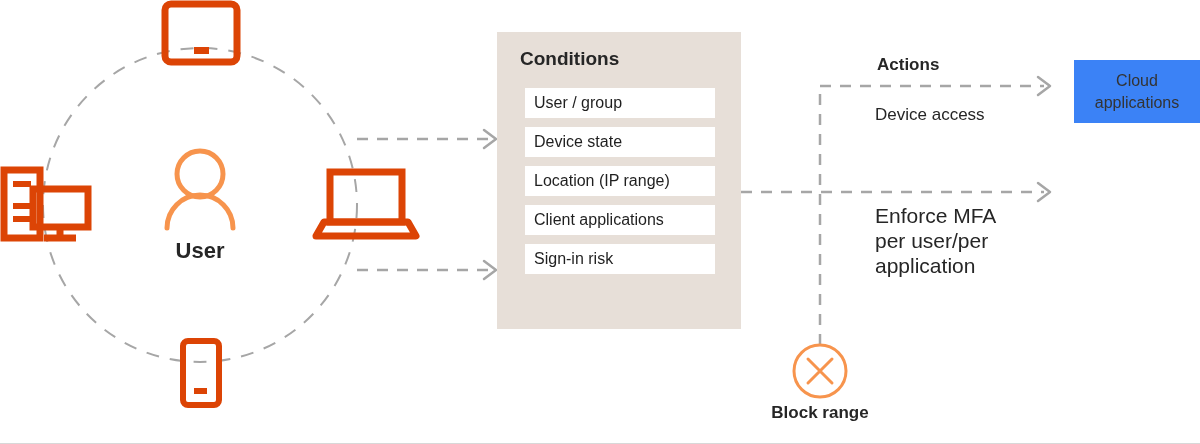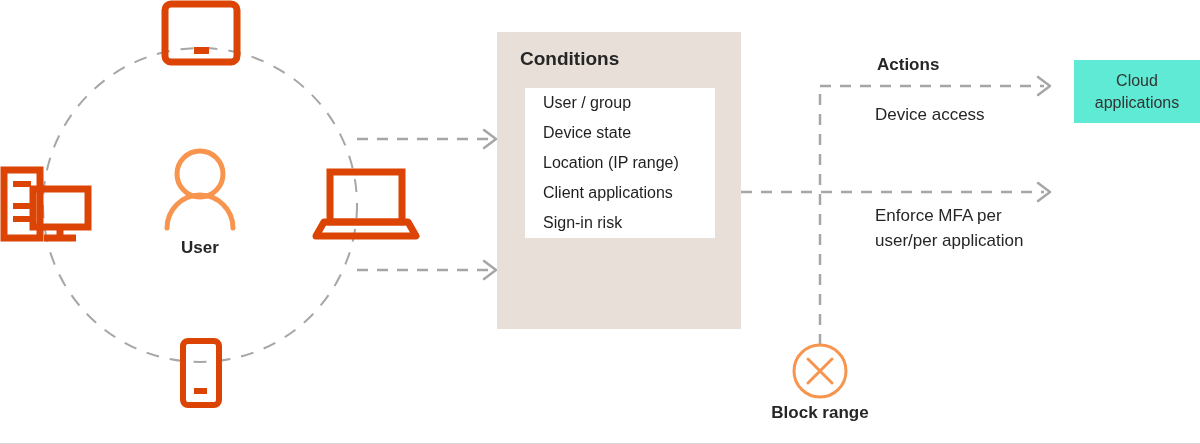--- a/index.html
+++ b/index.html
@@ -28,21 +28,21 @@
     height: 444px;
     pointer-events: none;
   }
 
   .user-label {
     position: absolute;
     left: 140px;
     top: 238px;
     width: 120px;
     text-align: center;
-    font-size: 17px;
+    font-size: 22px;
     font-weight: bold;
     color: #262626;
   }
 
   
   #conditions-panel {
     position: absolute;
     left: 497px;
     top: 32px;
     width: 244px;
@@ -60,21 +60,22 @@
   #conditions-list {
     position: absolute;
     left: 28px;
     top: 56px;
     width: 190px;
   }
   .condition-row {
     background: #ffffff;
     height: 30px;
     line-height: 30px;
-    padding-left: 18px;
+    margin-bottom: 9px;
+    padding-left: 9px;
     font-size: 16px;
     color: #1f1f1f;
     box-sizing: border-box;
   }
 
   
   #actions-title {
     position: absolute;
     left: 877px;
     top: 55px;
@@ -87,41 +88,41 @@
     left: 875px;
     top: 105px;
     font-size: 17px;
     color: #262626;
   }
   #enforce-mfa-label {
     position: absolute;
     left: 875px;
     top: 203px;
     width: 150px;
-    font-size: 17px;
+    font-size: 21px;
     line-height: 25px;
     color: #262626;
   }
 
   
   #block-access-label {
     position: absolute;
     left: 740px;
     top: 403px;
     width: 160px;
     text-align: center;
     font-size: 17px;
     font-weight: bold;
     color: #262626;
   }
 
   
   .dest-box {
     position: absolute;
-    background: #5eead4;
+    background: #3b82f6;
     display: flex;
     align-items: center;
     justify-content: center;
     text-align: center;
     font-size: 16px;
     color: #333333;
     line-height: 22px;
   }
   #dest-cloud { left: 1074px; top: 60px;  width: 126px; height: 63px; }
   #dest-onprem{ left: 1074px; top: 161px; width: 126px; height: 63px; }

